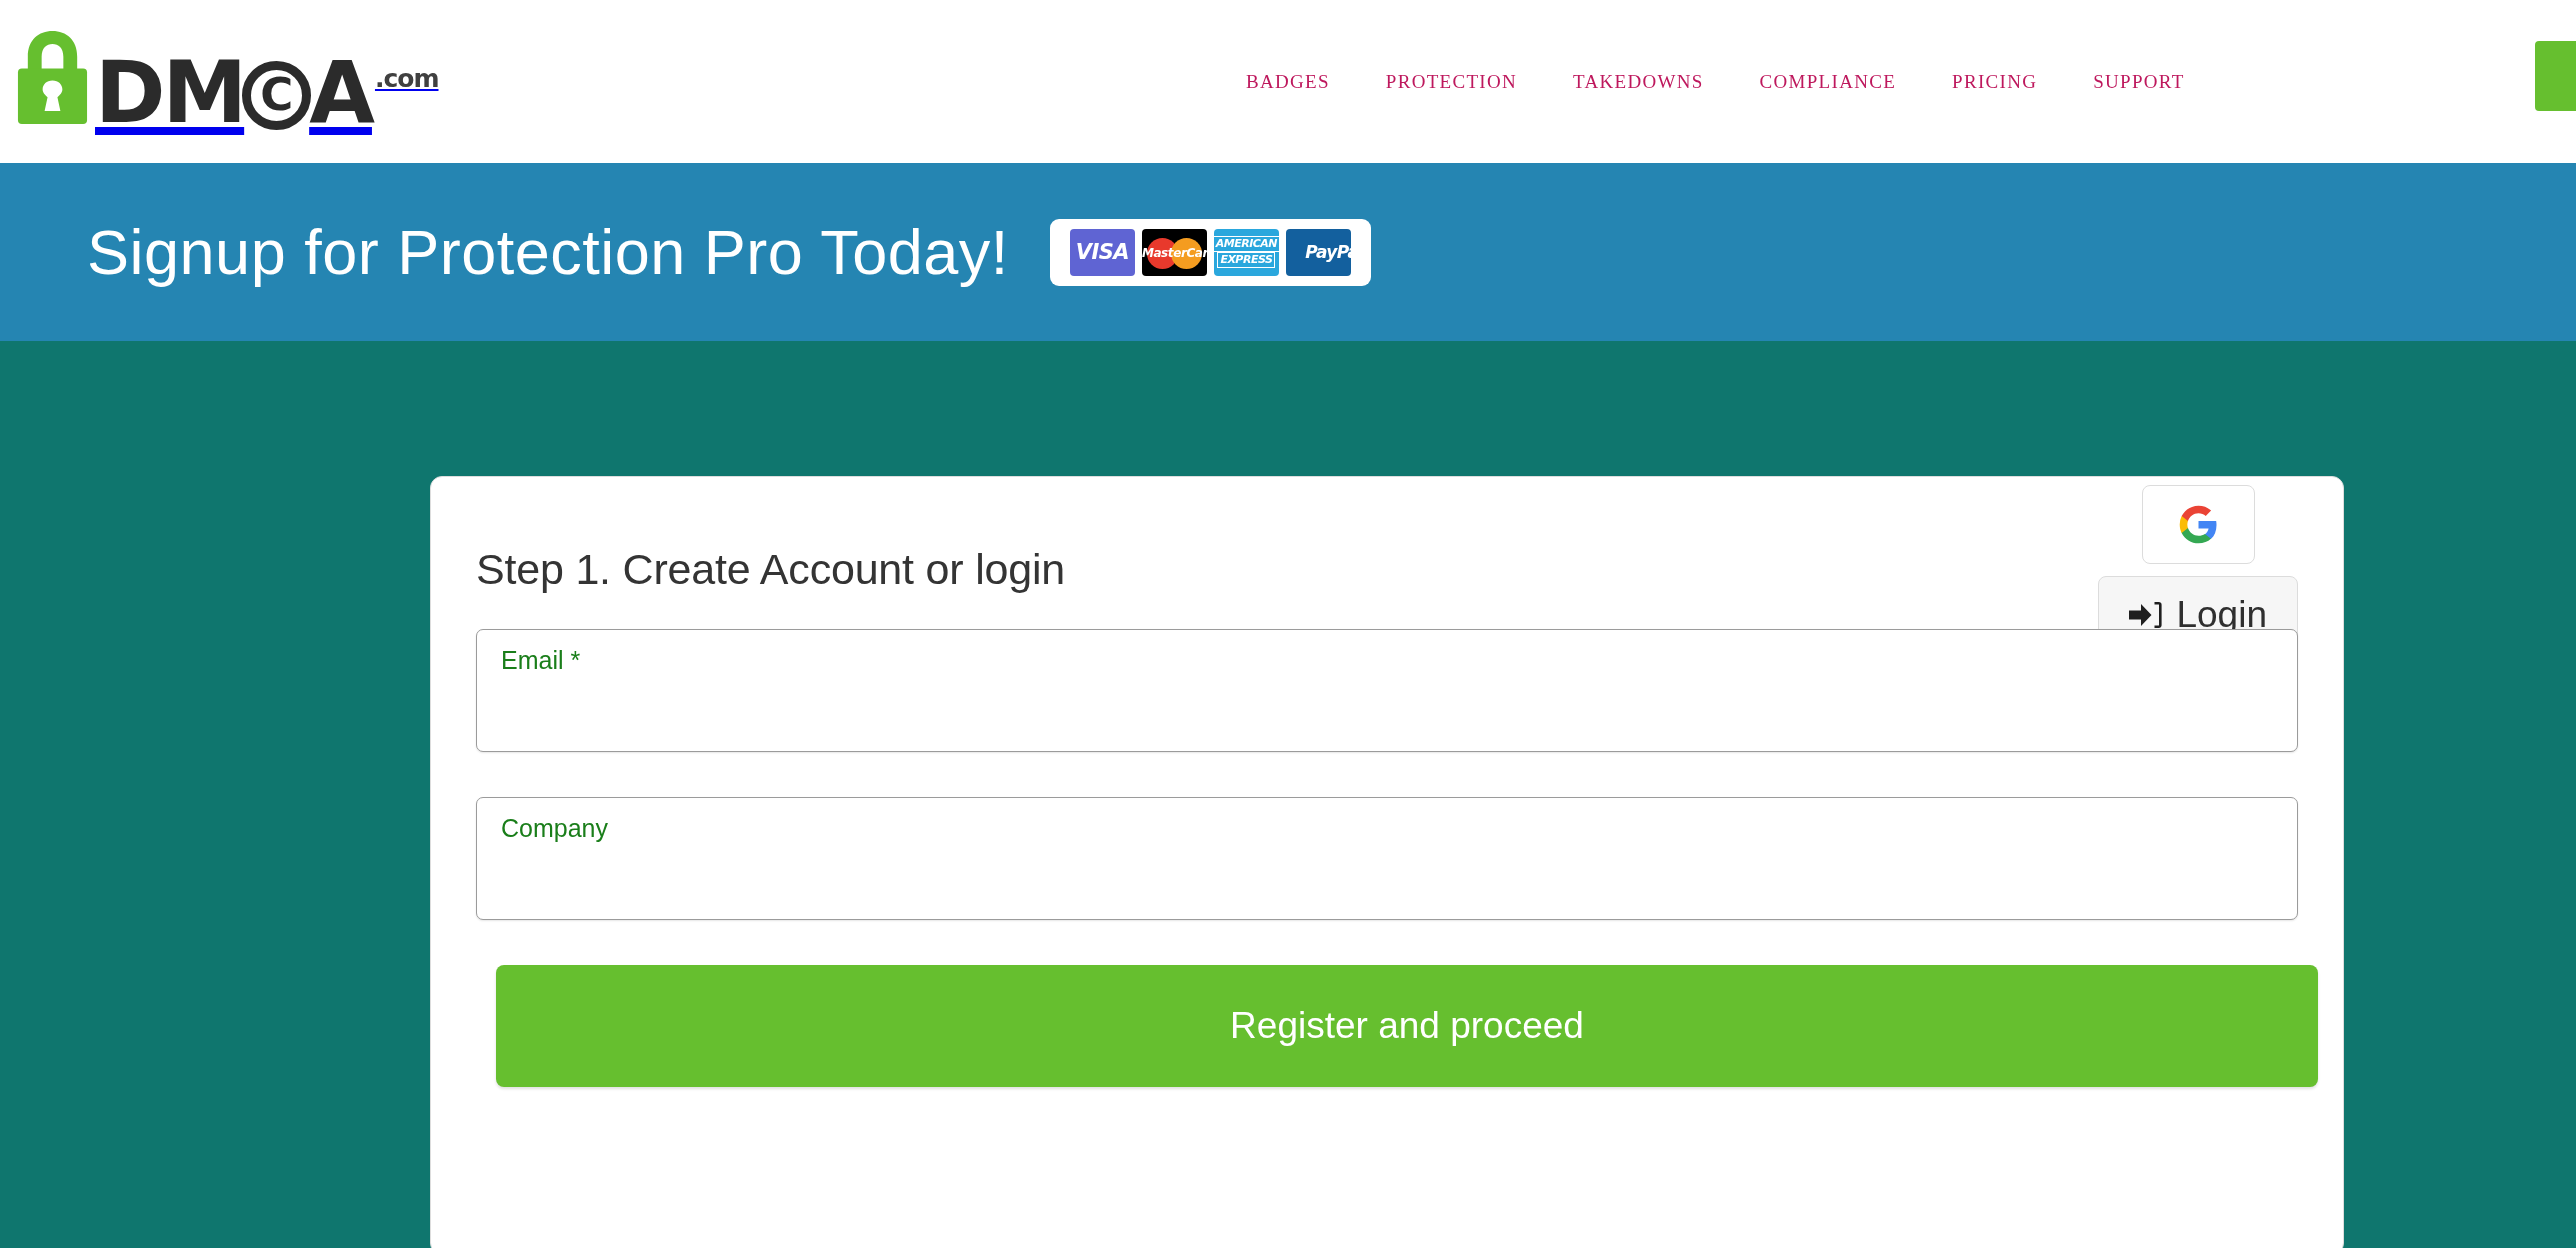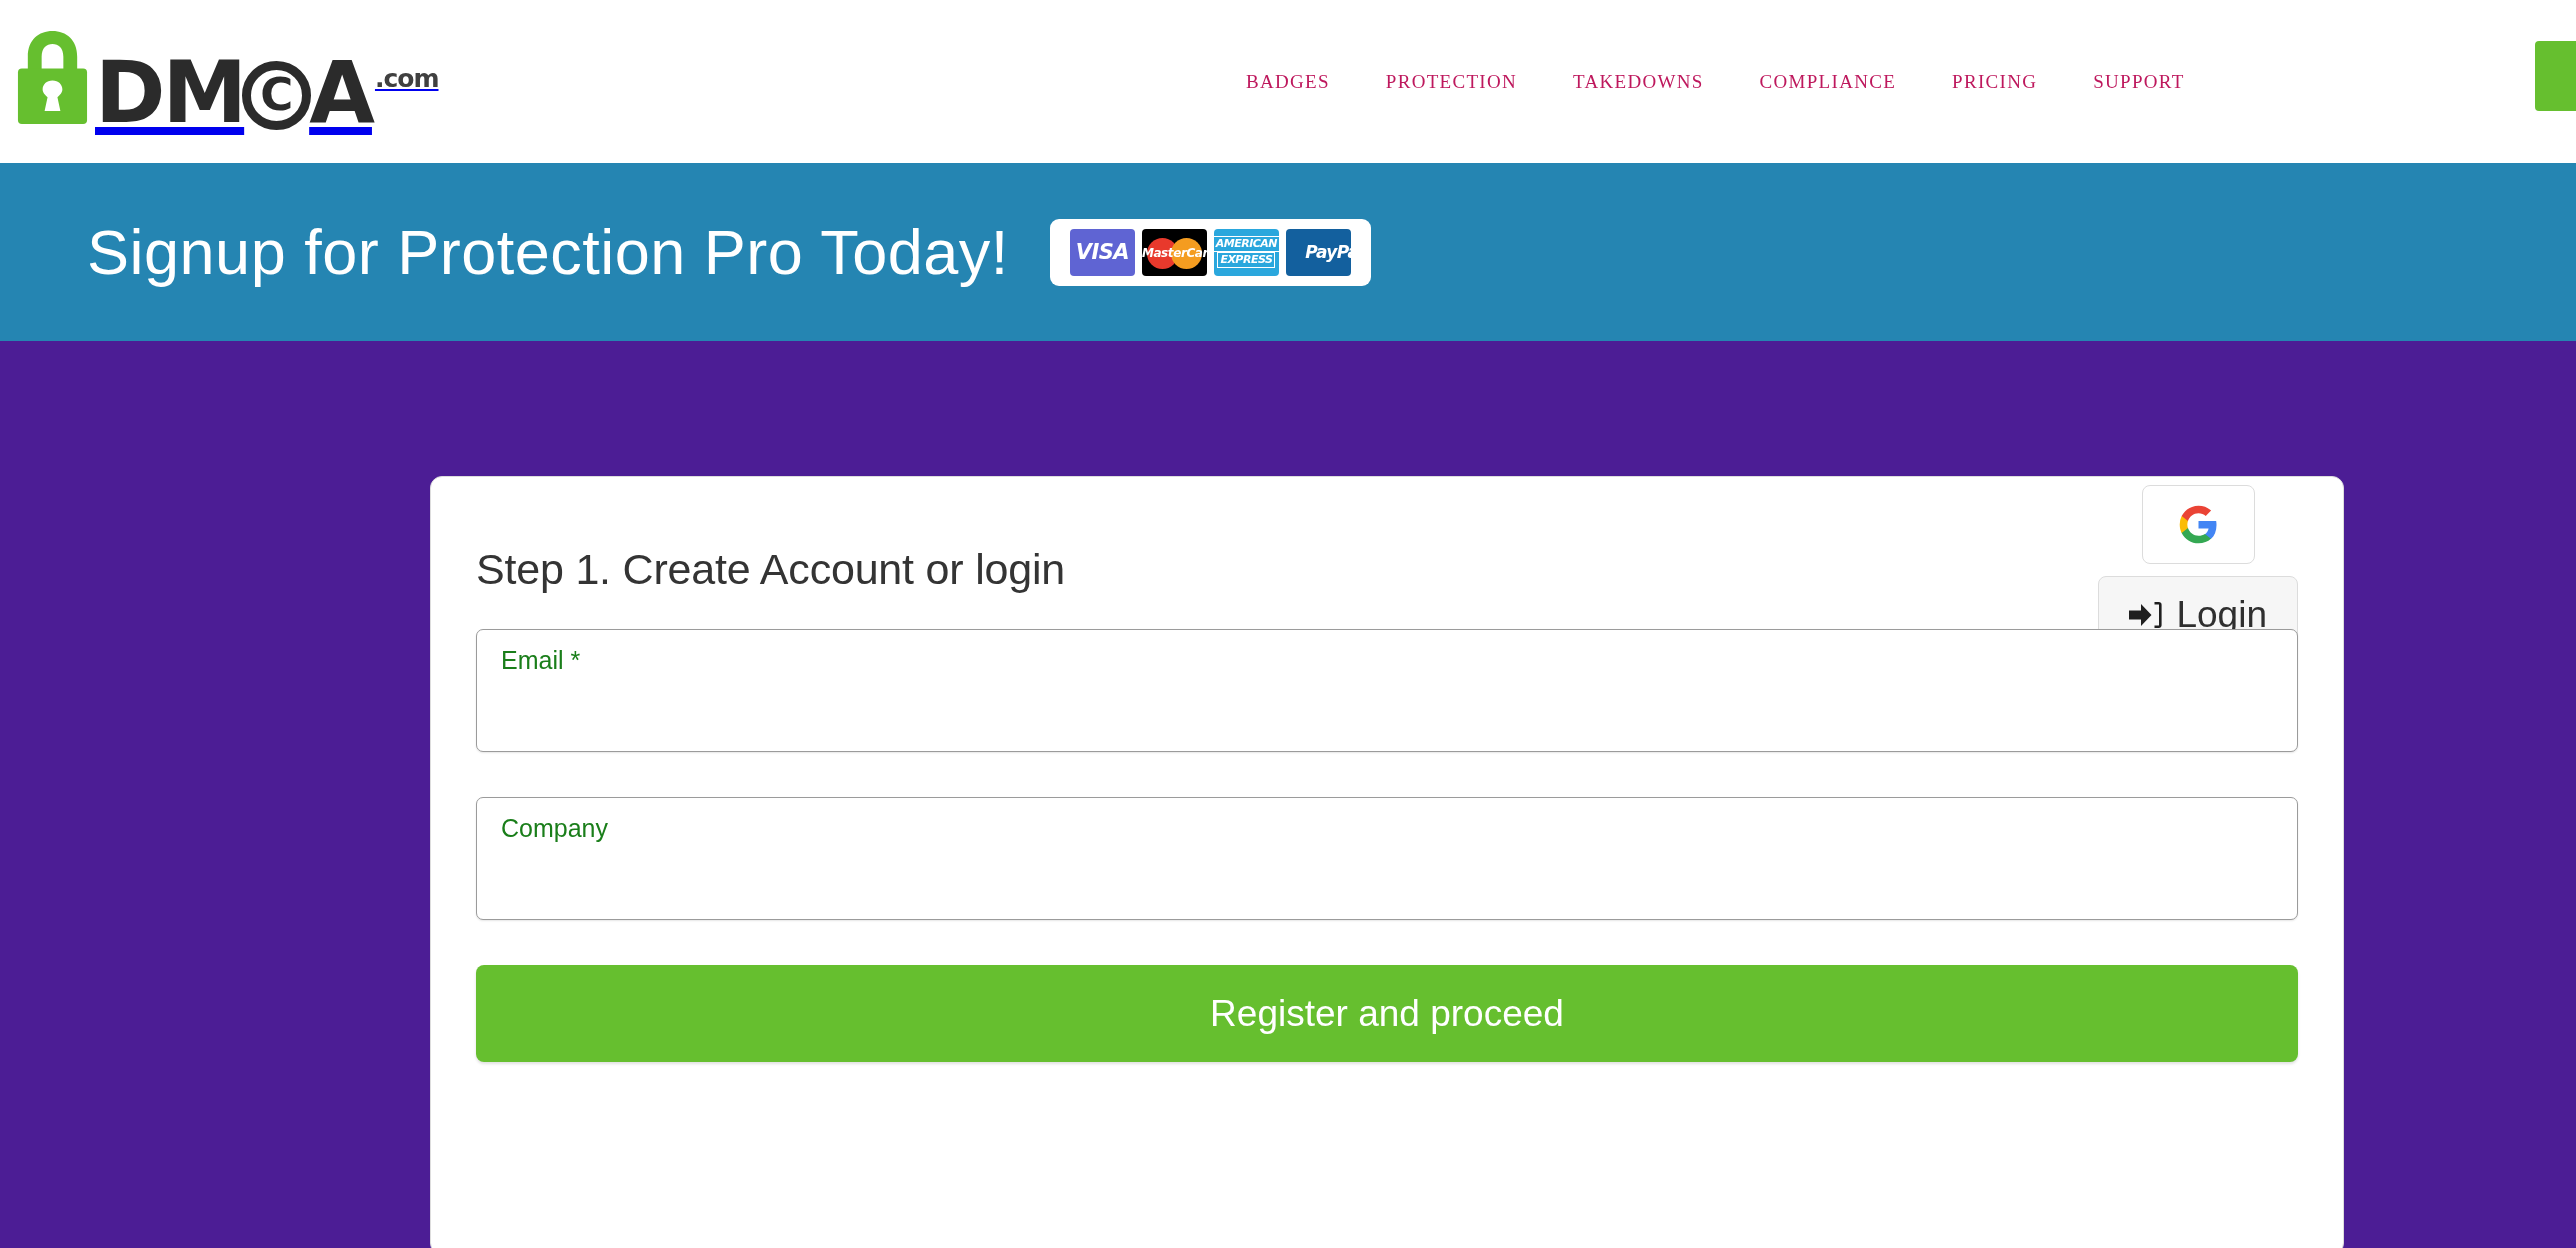--- a/index.html
+++ b/index.html
@@ -205,21 +205,21 @@
     font-weight: 700;
     font-size: 17px;
     color: #ffffff;
     letter-spacing: -0.6px;
     margin-left: 32px;
   }
 
   
   .page-body {
     width: 2576px;
-    background: #4c1d95;
+    background: #0f766e;
     position: relative;
     height: 908px;
   }
 
   .signup-card {
     position: absolute;
     left: 430px;
     top: 135px;
     width: 1914px;
     min-height: 779px;
@@ -319,31 +319,32 @@
   .field-row {
     display: flex;
     gap: 58px;
     margin-bottom: 45px;
   }
   .field-row .field { flex: 1 1 0; }
 
   .register-btn {
     display: block;
     width: 100%;
-    height: 97px;
+    height: 122px;
     background: #66bf2f;
     border: none;
     border-radius: 8px;
     color: #ffffff;
     font-family: "Liberation Sans", sans-serif;
     font-size: 37px;
     font-weight: 400;
     cursor: pointer;
     margin-top: 20px;
     box-shadow: 0 2px 3px rgba(0,0,0,0.12);
+    margin-left: 20px;
   }
 </style>
 </head>
 <body>
 
 <header class="site-header">
 
   <a class="brand" href="#">
     <svg class="lock-logo" viewBox="0 0 78 100">
       <path d="M14 44 V30 C14 13 25 4 39 4 C53 4 64 13 64 30 V44 H50 V30 C50 21 45 17 39 17 C33 17 28 21 28 30 V44 Z" fill="#66bf2f"></path>

